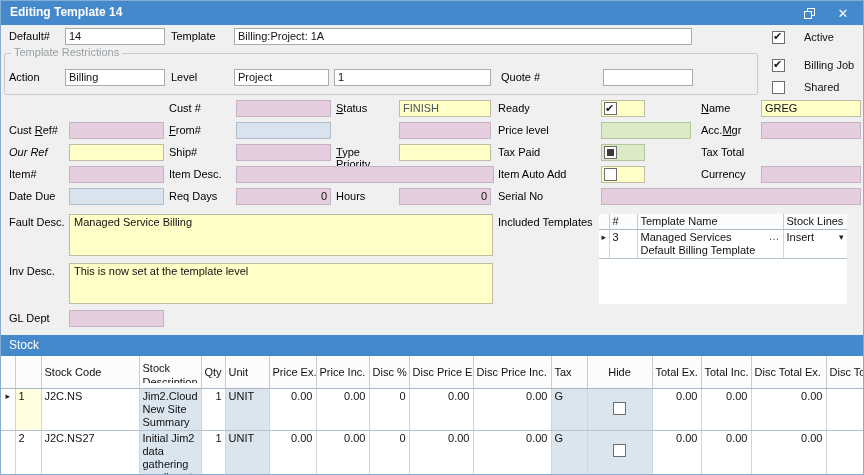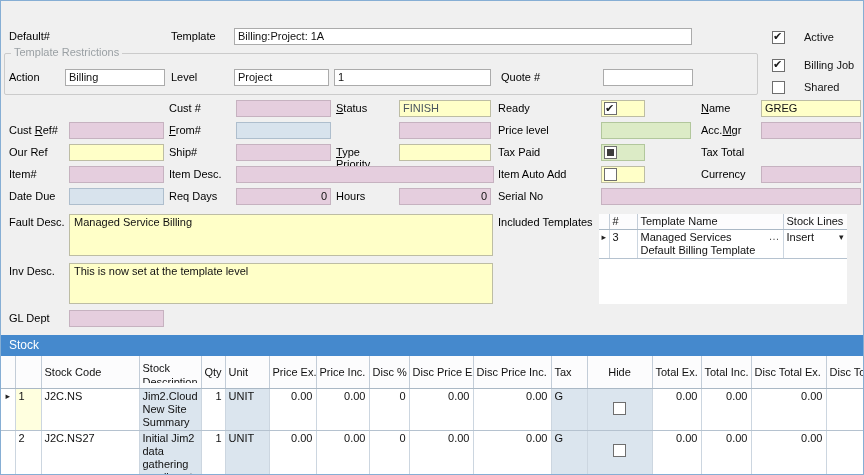--- a/index.html
+++ b/index.html
@@ -48,22 +48,35 @@
   .ell{color:#555;line-height:10px;flex:none;}
   .ddarrow{color:#222;font-size:9px;flex:none;}
   .hidewrap{display:flex;justify-content:center;margin-top:12px;}
   u{text-decoration:underline;}
 </style>
 </head>
 <body>
 
 <div class="window">
 
+  <div class="titlebar">
+    <span class="title">Editing Template 14</span>
+    <span class="winbtn btn-restore">
+      <svg width="11" height="11" viewBox="0 0 11 11">
+        <rect x="3.5" y="0.5" width="7" height="7" fill="none" stroke="#fff"></rect>
+        <rect x="0.5" y="3.5" width="7" height="7" fill="#4589cd" stroke="#fff"></rect>
+      </svg>
+    </span>
+    <span class="winbtn btn-close">
+        <span>✕</span>
+      </span>
+  </div>
 
   <span class="lbl" style="left:8px;top:27px;">Default#</span>
+  <div class="fld c-white" style="left:64px;top:27px;width:100px;">14</div>
   <span class="lbl" style="left:170px;top:27px;">Template</span>
   <div class="fld c-white" style="left:233px;top:27px;width:458px;">Billing:Project: 1A</div>
 
   <div class="cbrow" style="left:771px;top:29px;">
     <span class="cb checked"></span>
     <span>Active</span>
   </div>
   <div class="cbrow" style="left:771px;top:57px;">
     <span class="cb checked"></span>
     <span>Billing Job</span>
@@ -99,21 +112,21 @@
   <div class="fld c-pink" style="left:68px;top:121px;width:95px;"></div>
   <span class="lbl" style="left:168px;top:121px;"><u>F</u>rom#</span>
   <div class="fld c-blue" style="left:235px;top:121px;width:95px;"></div>
   <span class="lbl" style="left:335px;top:121px;margin-top:34px;"><u>P</u>riority</span>
   <div class="fld c-pink" style="left:398px;top:121px;width:92px;"></div>
   <span class="lbl" style="left:497px;top:121px;">Price level</span>
   <div class="fld c-green" style="left:600px;top:121px;width:90px;"></div>
   <span class="lbl" style="left:700px;top:121px;">Acc.<u>M</u>gr</span>
   <div class="fld c-pink" style="left:760px;top:121px;width:100px;"></div>
 
-  <span class="lbl" style="left:8px;top:143px;">Our Ref</span>
+  <span class="lbl" style="left:8px;top:143px;font-style:italic;">Our Ref</span>
   <div class="fld c-yellow" style="left:68px;top:143px;width:95px;"></div>
   <span class="lbl" style="left:168px;top:143px;">Ship#</span>
   <div class="fld c-pink" style="left:235px;top:143px;width:95px;"></div>
   <span class="lbl" style="left:335px;top:143px;"><u>T</u>ype</span>
   <div class="fld c-yellow" style="left:398px;top:143px;width:92px;"></div>
   <span class="lbl" style="left:497px;top:143px;">Tax Paid</span>
   <div class="fld c-green cbfld" style="left:600px;top:143px;width:44px;">
     <span class="cb mixed"></span>
   </div>
   <span class="lbl" style="left:700px;top:143px;">Tax Total</span>

